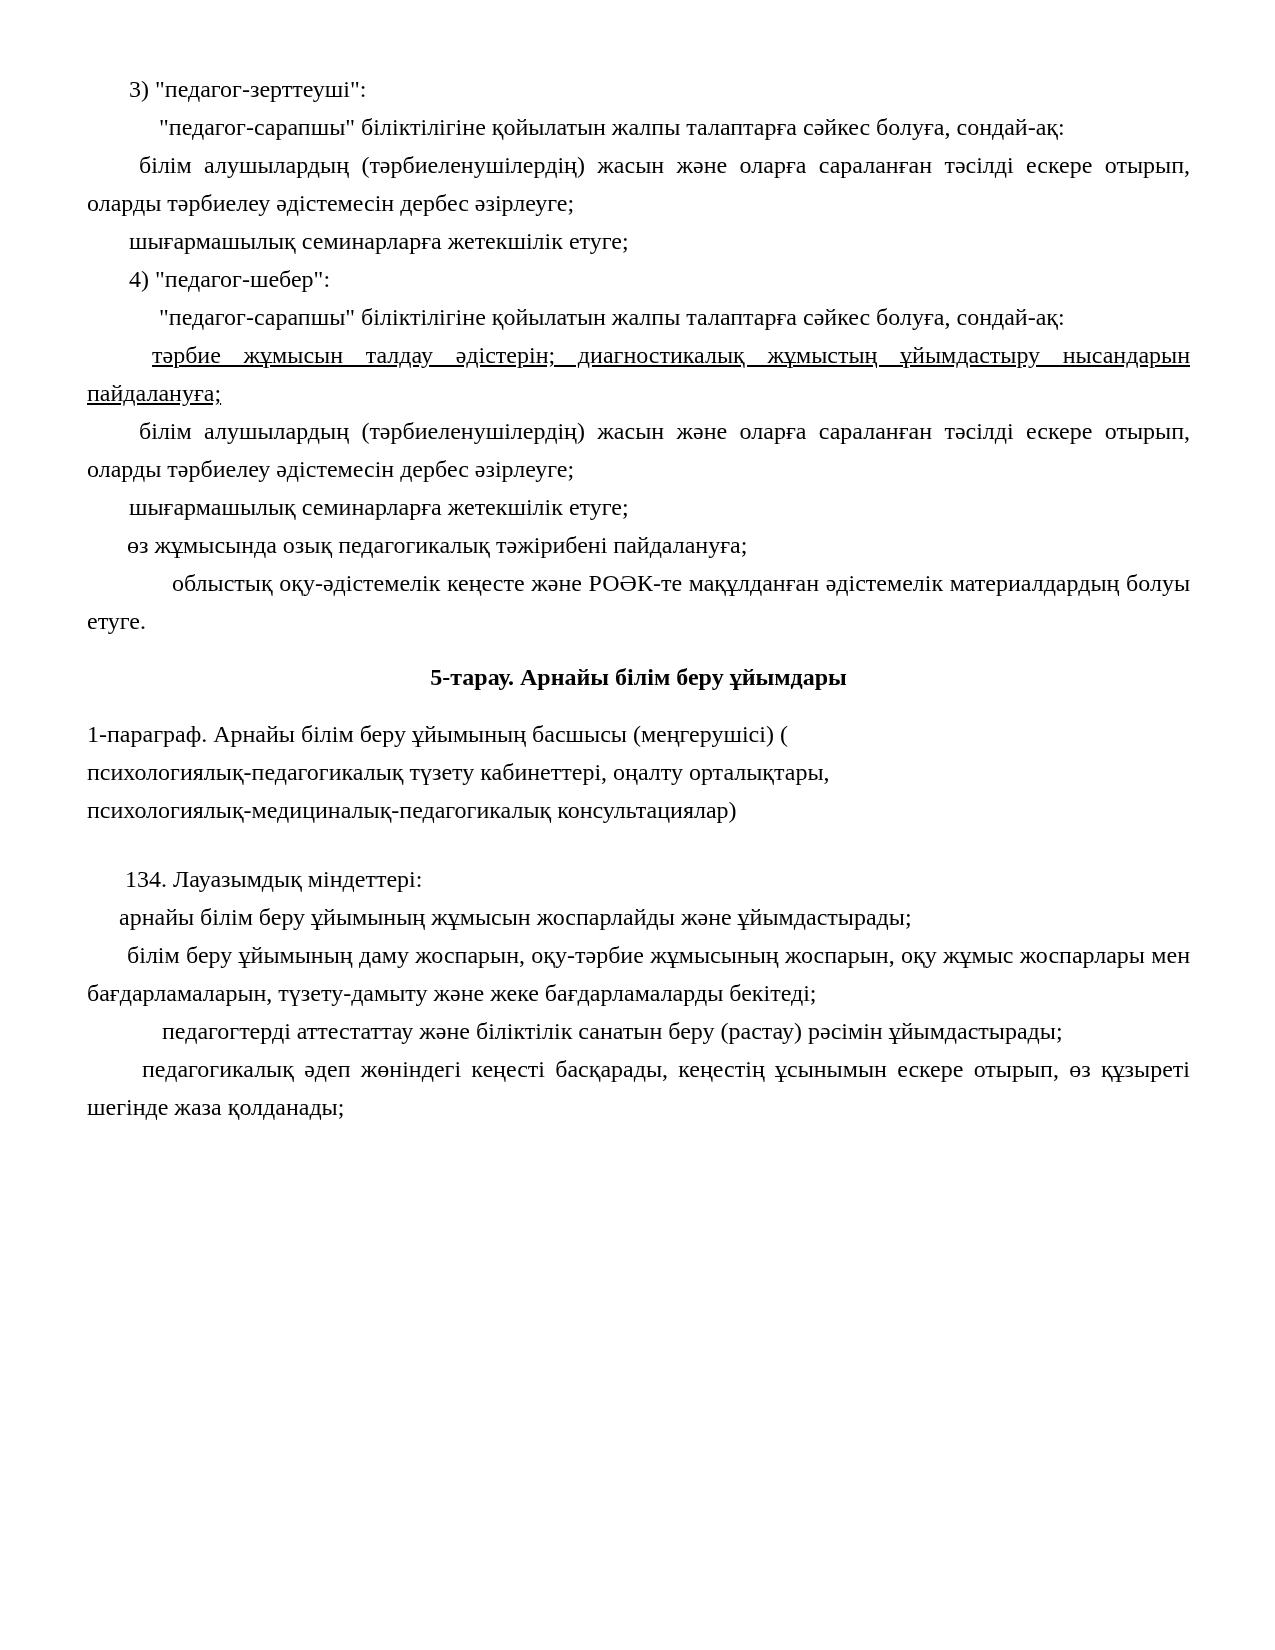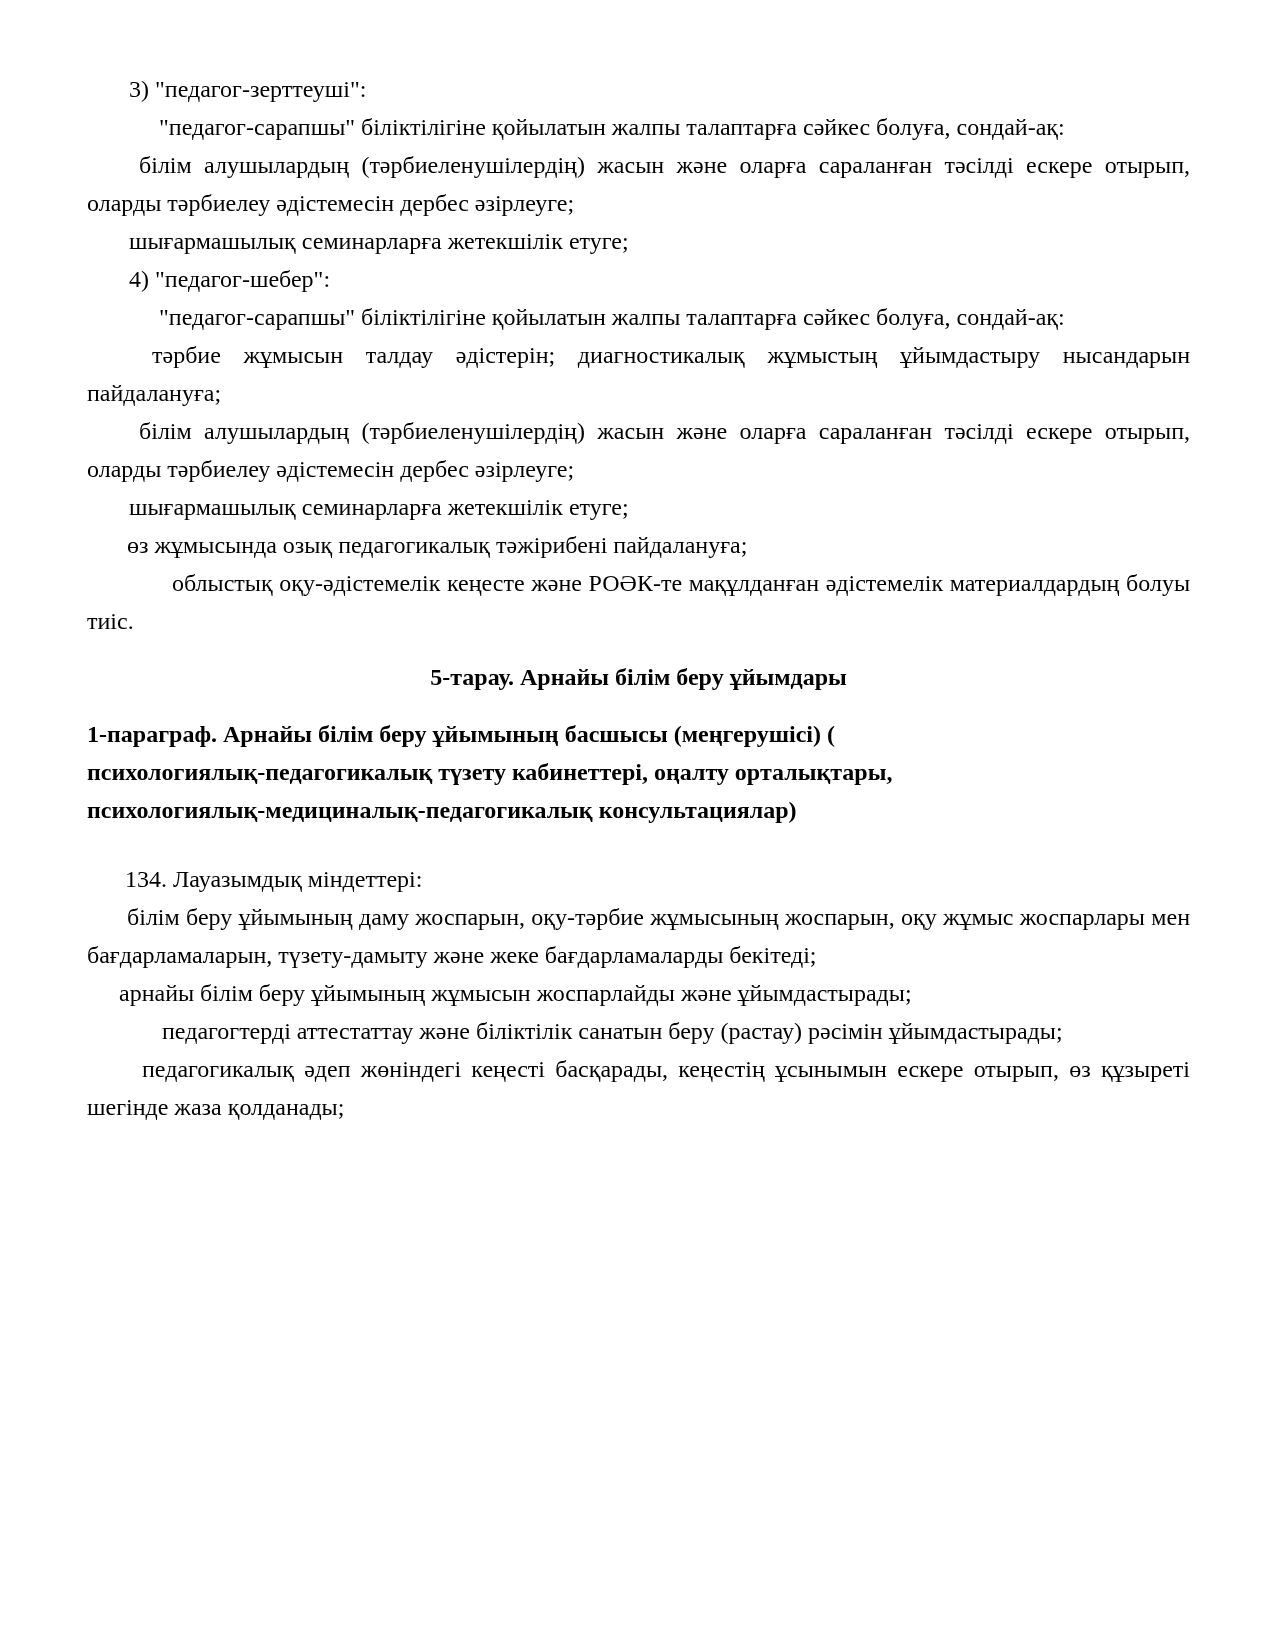--- a/index.html
+++ b/index.html
@@ -25,41 +25,41 @@
     margin: 0;
     text-align: justify;
   }
   .chapter-heading {
     margin: 18px 0 19px 0;
     font-weight: bold;
     text-align: center;
   }
   .paragraph-heading {
     margin: 0 0 22px 0;
-    font-weight: bold;
+    font-weight: normal;
     text-align: left;
   }
 </style>
 </head>
 <body>
 
 <div class="page">
   <div class="doc-body" id="doc-body">
       <p class="para" style="text-indent: 42px;">3) "педагог-зерттеуші":</p>
       <p class="para" style="text-indent: 72px;">"педагог-сарапшы" біліктілігіне қойылатын жалпы талаптарға сәйкес болуға, сондай-ақ:</p>
       <p class="para" style="text-indent: 52px;">білім алушылардың (тәрбиеленушілердің) жасын және оларға сараланған тәсілді ескере отырып, оларды тәрбиелеу әдістемесін дербес әзірлеуге;</p>
       <p class="para" style="text-indent: 42px;">шығармашылық семинарларға жетекшілік етуге;</p>
       <p class="para" style="text-indent: 42px;">4) "педагог-шебер":</p>
       <p class="para" style="text-indent: 72px;">"педагог-сарапшы" біліктілігіне қойылатын жалпы талаптарға сәйкес болуға, сондай-ақ:</p>
-      <p class="para" style="text-indent: 65px;">тәрбие жұмысын талдау әдістерін; диагностикалық жұмыстың ұйымдастыру нысандарын пайдалануға;</p>
+      <p class="para" style="text-indent: 65px; text-decoration: underline;">тәрбие жұмысын талдау әдістерін; диагностикалық жұмыстың ұйымдастыру нысандарын пайдалануға;</p>
       <p class="para" style="text-indent: 52px;">білім алушылардың (тәрбиеленушілердің) жасын және оларға сараланған тәсілді ескере отырып, оларды тәрбиелеу әдістемесін дербес әзірлеуге;</p>
       <p class="para" style="text-indent: 42px;">шығармашылық семинарларға жетекшілік етуге;</p>
       <p class="para" style="text-indent: 40px;">өз жұмысында озық педагогикалық тәжірибені пайдалануға;</p>
-      <p class="para" style="text-indent: 85px;">облыстық оқу-әдістемелік кеңесте және РОӘК-те мақұлданған әдістемелік материалдардың болуы тиіс.</p>
+      <p class="para" style="text-indent: 85px;">облыстық оқу-әдістемелік кеңесте және РОӘК-те мақұлданған әдістемелік материалдардың болуы етуге.</p>
       <p class="chapter-heading">5-тарау. Арнайы білім беру ұйымдары</p>
       <p class="paragraph-heading">1-параграф. Арнайы білім беру ұйымының басшысы (меңгерушісі) (<br>психологиялық-педагогикалық түзету кабинеттері, оңалту орталықтары,<br>психологиялық-медициналық-педагогикалық консультациялар)</p>
       <p class="para" style="text-indent: 38px; margin-top: 31px;">134. Лауазымдық міндеттері:</p>
+      <p class="para" style="text-indent: 32px;">арнайы білім беру ұйымының жұмысын жоспарлайды және ұйымдастырады;</p>
       <p class="para" style="text-indent: 40px;">білім беру ұйымының даму жоспарын, оқу-тәрбие жұмысының жоспарын, оқу жұмыс жоспарлары мен бағдарламаларын, түзету-дамыту және жеке бағдарламаларды бекітеді;</p>
-      <p class="para" style="text-indent: 32px;">арнайы білім беру ұйымының жұмысын жоспарлайды және ұйымдастырады;</p>
       <p class="para" style="text-indent: 75px;">педагогтерді аттестаттау және біліктілік санатын беру (растау) рәсімін ұйымдастырады;</p>
       <p class="para" style="text-indent: 55px;">педагогикалық әдеп жөніндегі кеңесті басқарады, кеңестің ұсынымын ескере отырып, өз құзыреті шегінде жаза қолданады;</p>
     </div>
 </div>
 
 </body></html>

